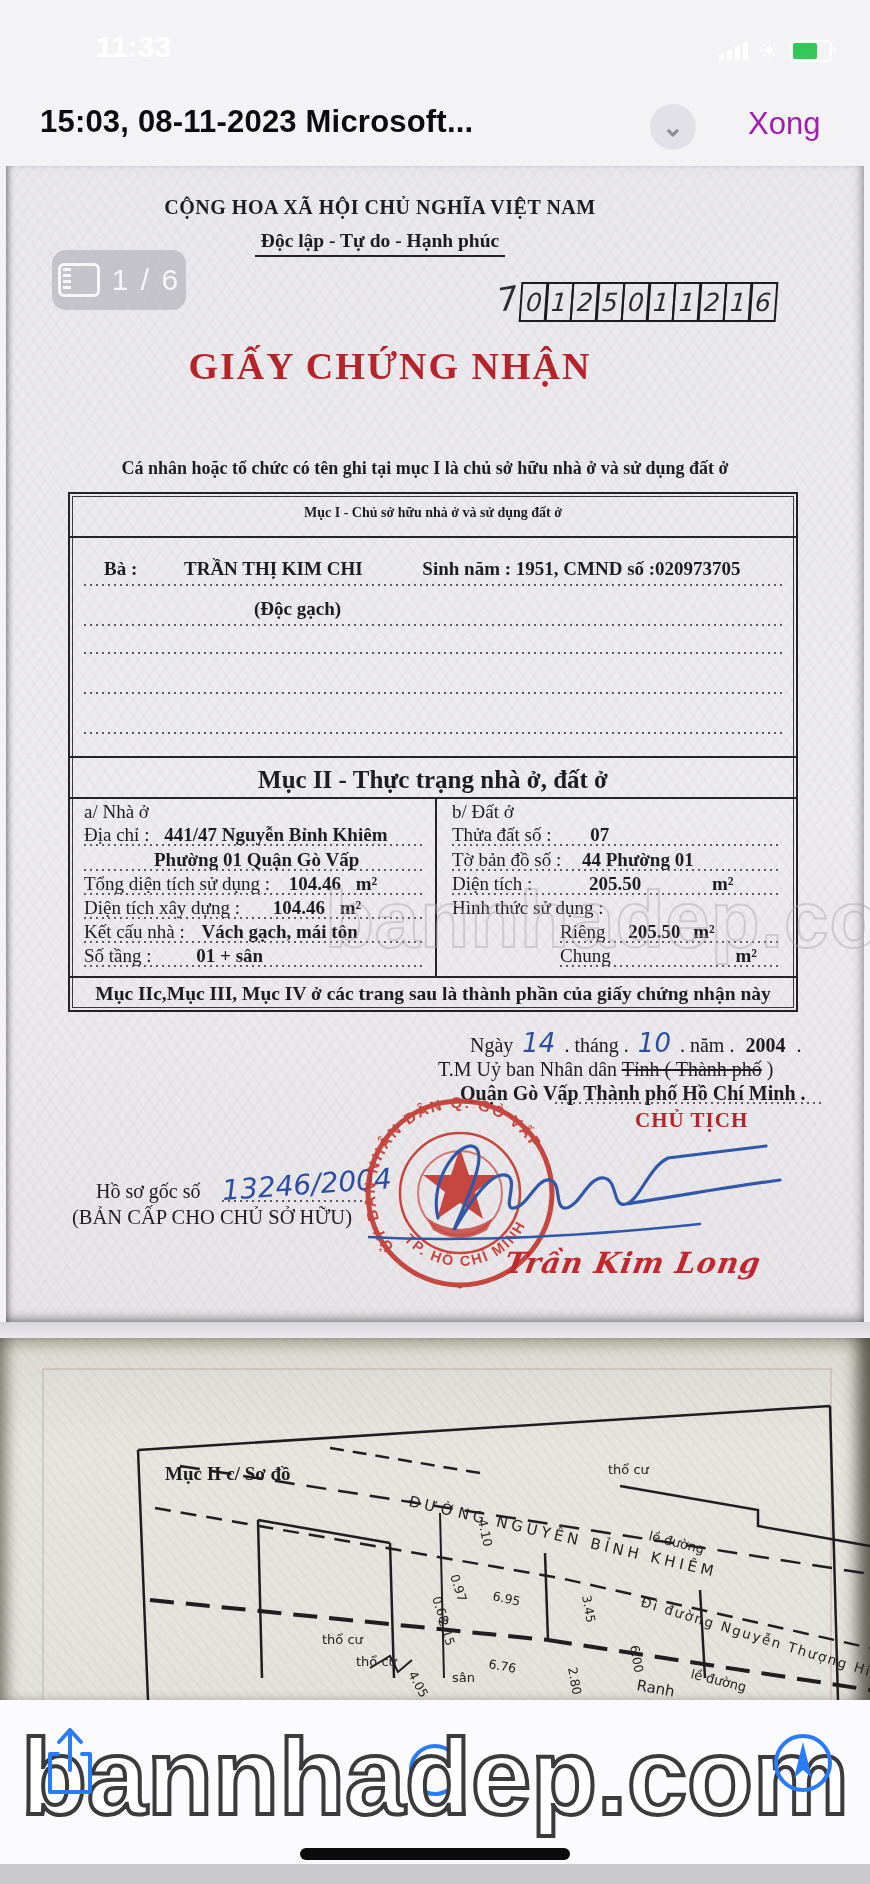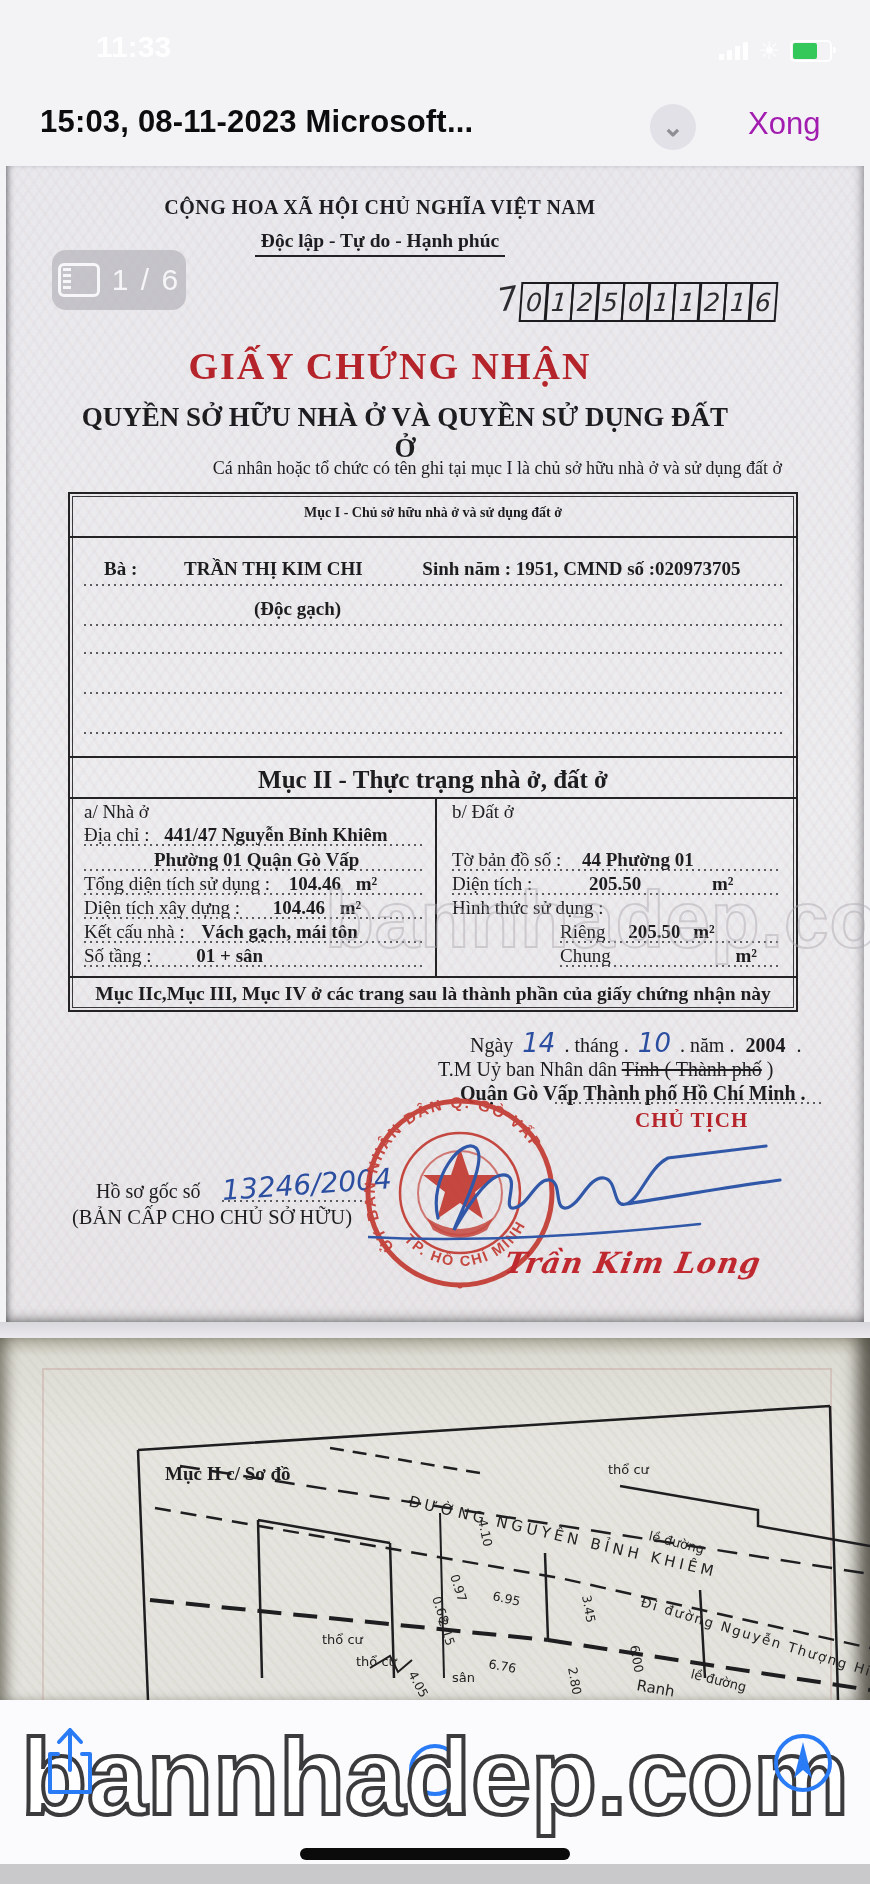--- a/index.html
+++ b/index.html
@@ -116,22 +116,21 @@
     <span class="cell">5</span>
     <span class="cell">0</span>
     <span class="cell">1</span>
     <span class="cell">1</span>
     <span class="cell">2</span>
     <span class="cell">1</span>
     <span class="cell">6</span>
   </div>
 
   <div class="abs serif red cline" style="left:120px;top:344px;width:540px;font-size:38px;font-weight:bold;letter-spacing:2px;">GIẤY CHỨNG NHẬN</div>
-  <div class="abs serif cline" style="left:75px;top:402px;width:660px;font-size:27px;font-weight:600;">QUYỀN SỞ HỮU NHÀ Ở VÀ QUYỀN SỬ DỤNG ĐẤT Ở</div>
-  <div class="abs serif cline" style="left:92px;top:458px;width:690px;font-size:18px;font-weight:400;text-align:right;">Cá nhân hoặc tổ chức có tên ghi tại mục I là chủ sở hữu nhà ở và sử dụng đất ở</div>
+  <div class="abs serif cline" style="left:80px;top:458px;width:690px;font-size:18px;font-weight:700;">Cá nhân hoặc tổ chức có tên ghi tại mục I là chủ sở hữu nhà ở và sử dụng đất ở</div>
 
   <div class="abs mainbox">
       <div class="inner"></div>
     </div>
   <div class="abs serif cline b" style="left:68px;top:505px;width:730px;font-size:14px;">Mục I - Chủ sở hữu nhà ở và sử dụng đất ở</div>
   <div class="abs hline" style="left:68px;top:536px;width:730px;"></div>
 
   <div class="abs serif row dot" style="left:84px;top:558px;width:700px;height:28px;">
     <span class="b" style="margin-left:20px">Bà :</span>
     <span class="b" style="margin-left:42px">TRẦN THỊ KIM CHI</span>
@@ -170,20 +169,24 @@
   <div class="abs serif row dot" style="left:84px;top:921px;width:340px;">
     <span>Kết cấu nhà :</span>
     <span class="b" style="margin-left:12px">Vách gạch, mái tôn</span>
   </div>
   <div class="abs serif row dot" style="left:84px;top:945px;width:340px;">
     <span>Số tầng :</span>
     <span class="b" style="margin-left:40px">01 + sân</span>
   </div>
 
   <div class="abs serif row" style="left:452px;top:801px;">b/ Đất ở</div>
+  <div class="abs serif row dot" style="left:452px;top:824px;width:330px;">
+    <span>Thửa đất số :</span>
+    <span class="b" style="margin-left:34px">07</span>
+  </div>
   <div class="abs serif row dot" style="left:452px;top:849px;width:330px;">
     <span>Tờ bản đồ số :</span>
     <span class="b" style="margin-left:16px">44 Phường 01</span>
   </div>
   <div class="abs serif row dot" style="left:452px;top:873px;width:330px;">
     <span>Diện tích :</span>
     <span class="b" style="margin-left:52px">205.50</span>
     <span class="b" style="margin-left:66px">m²</span>
   </div>
   <div class="abs serif row" style="left:452px;top:897px;">Hình thức sử dụng :</div>

